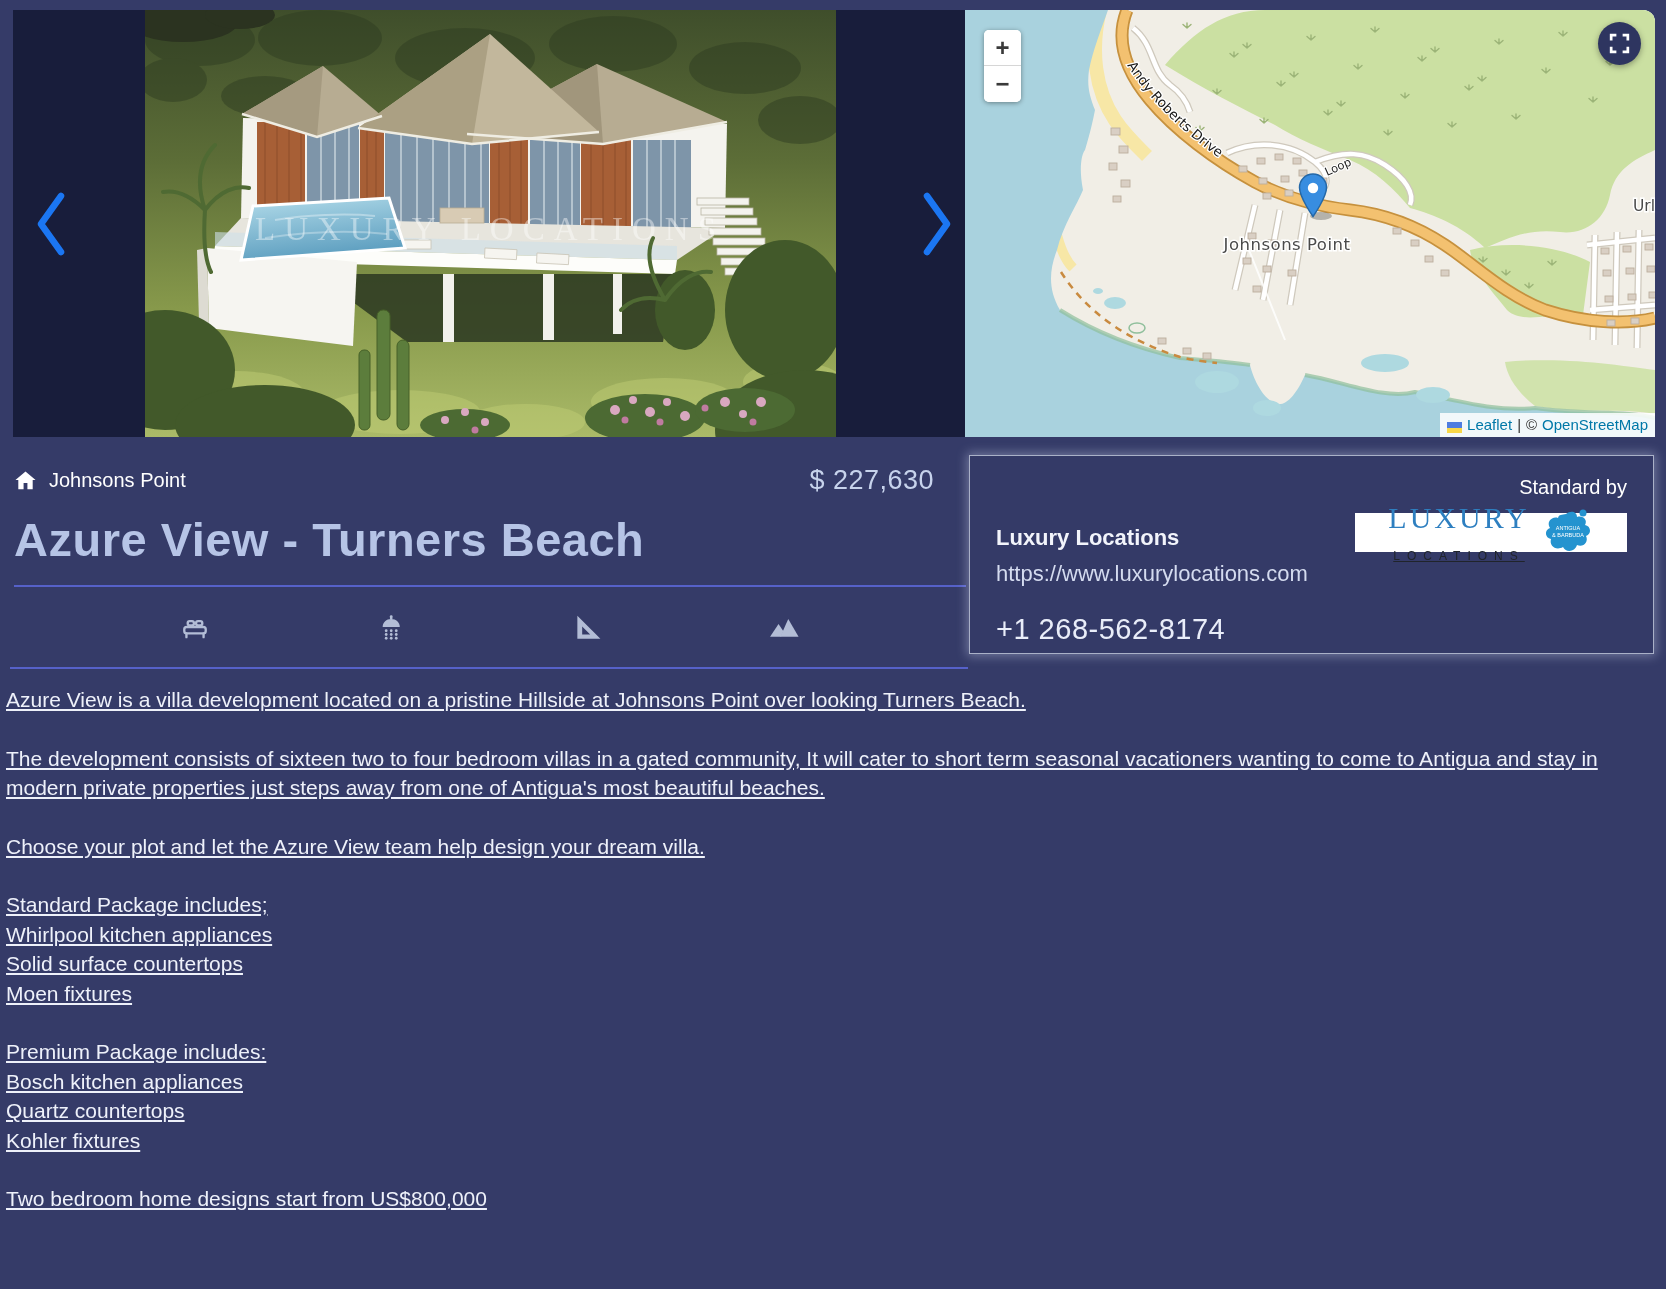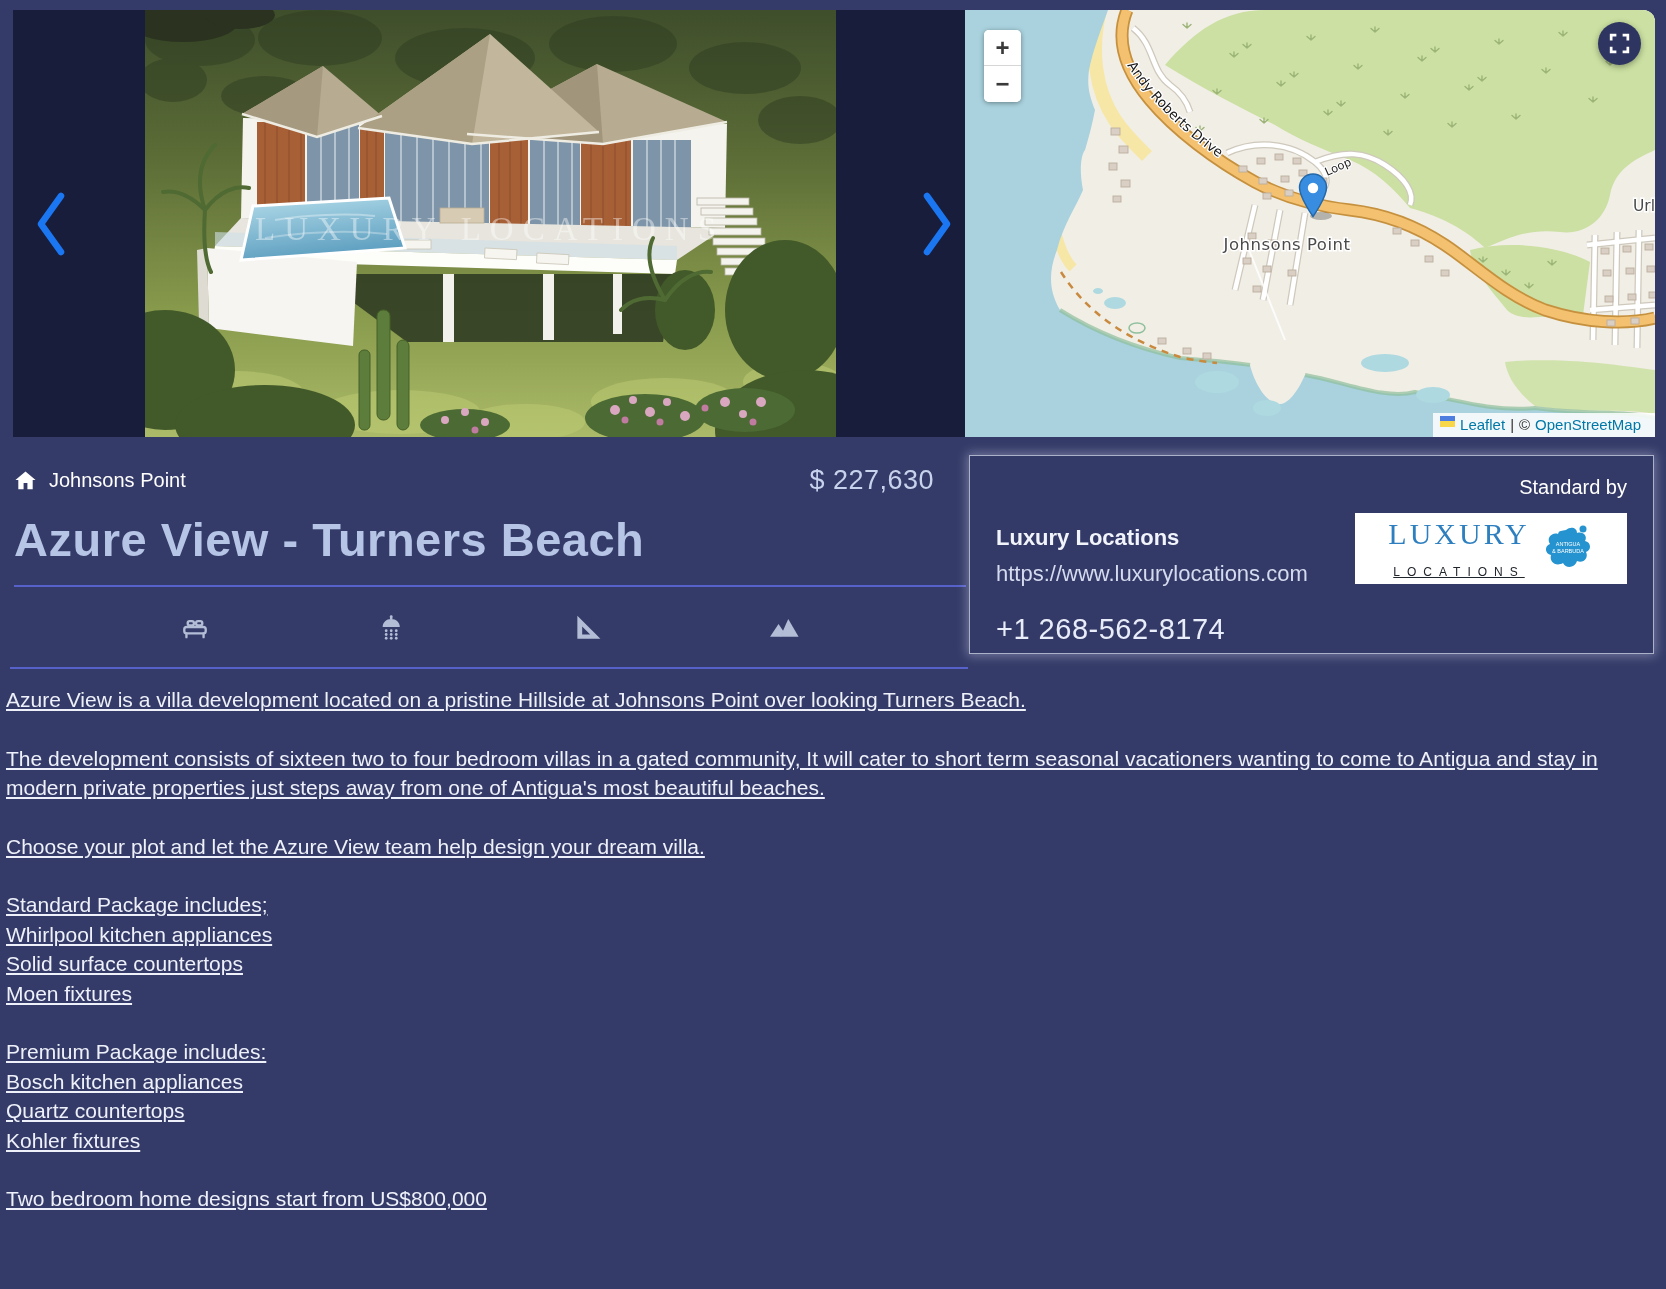--- a/index.html
+++ b/index.html
@@ -37,22 +37,22 @@
   }
   .zoom-btn.in { border-bottom: 1px solid #d6d6d6; }
   .fullscreen-btn {
     position: absolute; top: 12px; right: 14px; width: 43px; height: 43px;
     border-radius: 50%; background: #2e3560; border: none; cursor: pointer;
     display: flex; align-items: center; justify-content: center;
     box-shadow: 0 2px 6px rgba(0,0,0,.35);
   }
   .attribution {
     position: absolute; right: 0; bottom: 0;
-    background: rgba(255,255,255,.85); padding: 3px 14px 4px 7px;
-    font-size: 15px; color: #333; display: flex; align-items: flex-start; gap: 5px;
+    background: rgba(255,255,255,.85); padding: 3px 7px 4px 7px;
+    font-size: 15px; color: #333; display: flex; align-items: flex-end; gap: 5px;
   }
   .attribution a { color: #0078a8; text-decoration: none; }
   .flag { display: inline-block; width: 15px; height: 11px;
           background: linear-gradient(#4e7de0 0 50%, #f8d748 50% 100%); }
   
   .mid { display: flex; align-items: flex-start; }
   .left-col { width: 966px; flex: 0 0 auto; padding-left: 14px; }
   .crumb-row { display: flex; justify-content: space-between; align-items: center;
                margin-top: 28px; padding-right: 32px; }
   .breadcrumb { display: flex; align-items: center; gap: 12px; color: #ffffff;
@@ -69,21 +69,21 @@
   .agent-card {
     margin: 18px 0 0 3px; height: 199px; padding: 20px 26px 18px 26px;
     border: 1px solid #aab1c8; background: #343a67;
     box-shadow: 0 0 10px 2px rgba(205,214,240,.4);
   }
   .marketed-by { text-align: right; font-size: 20px; color: #ffffff; }
   .agent-row { display: flex; justify-content: space-between; align-items: flex-start; margin-top: 14px; }
   .agency-name { font-size: 22px; font-weight: bold; color: #f2f4fb; margin-top: 12px; }
   .agency-url { font-size: 22px; color: #d4dbef; margin-top: 10px; text-decoration: none; display: inline-block; cursor: pointer; }
   .logo-box {
-    width: 272px; height: 71px; background: #ffffff; display: flex;
+    width: 272px; height: 39px; background: #ffffff; display: flex;
     align-items: center; justify-content: center; gap: 12px; padding: 11px 8px;
   }
   .logo-words { text-align: center; }
   .logo-word1 { font-family: "Liberation Serif", serif; font-size: 30px; line-height: 30px;
                 color: #2e7fc0; letter-spacing: 3px; }
   .logo-word2 { font-size: 12px; letter-spacing: 7px; color: #20242b; margin-top: 16px; text-decoration: underline; }
   .agency-phone { font-size: 29px; color: #e9edf9; margin-top: 26px; letter-spacing: .5px; cursor: pointer; }
   
   .description { padding: 16px 40px 30px 6px; text-decoration: underline; }
   .para { font-size: 21px; line-height: 29.5px; color: #eef1fa; margin-bottom: 29px;

